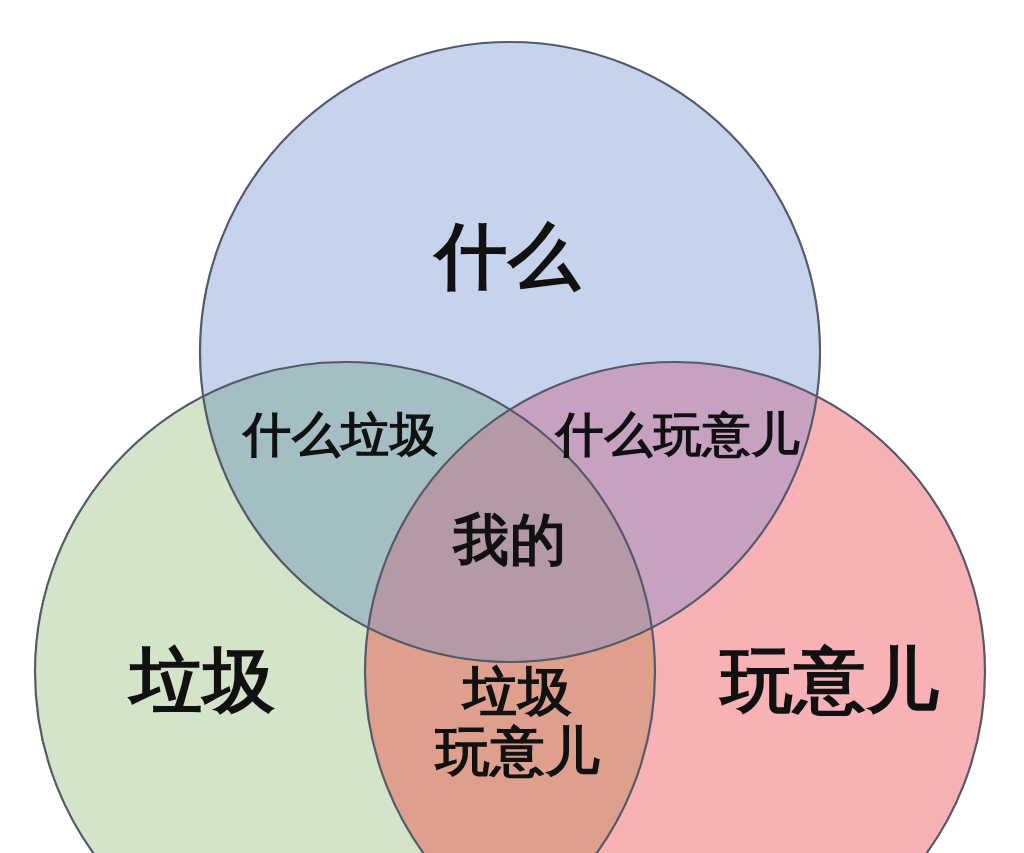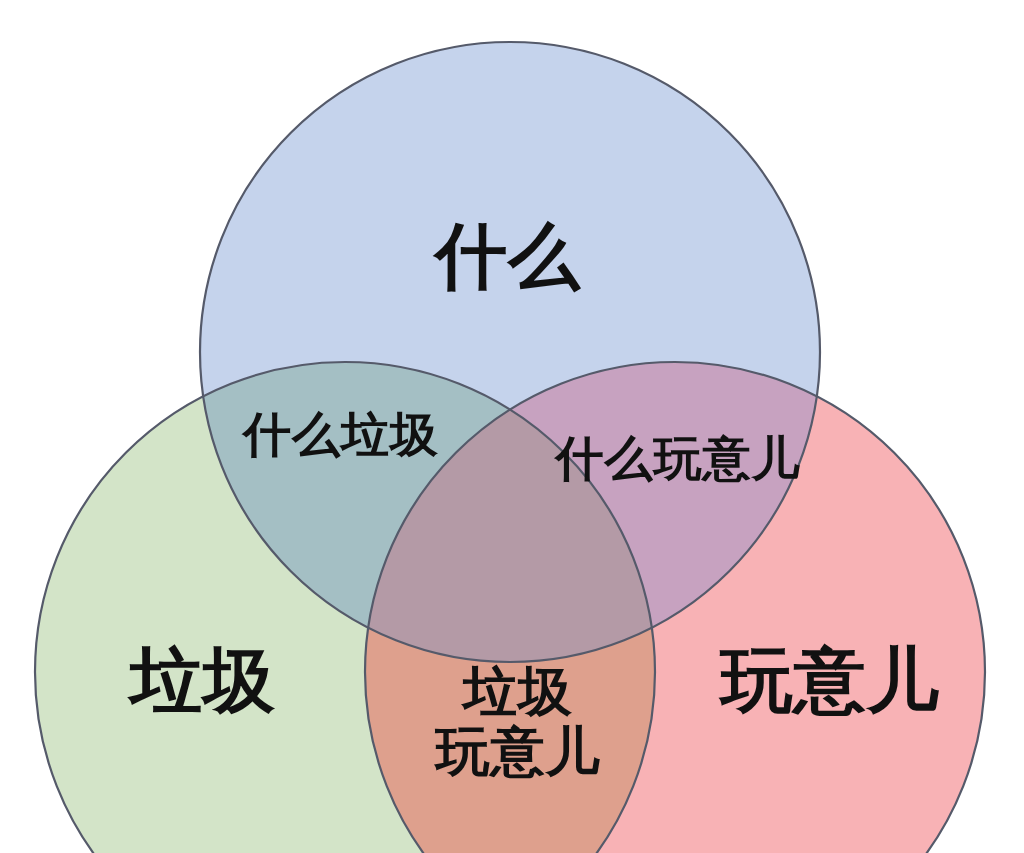--- a/index.html
+++ b/index.html
@@ -79,21 +79,22 @@
 </svg>
 
 <div class="label big" style="left:508px; top:242px;margin-top:14px;">什么</div>
 
 <div class="label big" style="left:203px; top:680px;">垃圾</div>
 
 <div class="label big" style="left:830px; top:680px;">玩意儿</div>
 
 <div class="label mid" style="left:341px; top:435px;">什么垃圾</div>
 
-<div class="label mid" style="left:678px; top:435px;margin-top:24px;">什么玩意儿</div>
+<div class="label mid" style="left:678px; top:435px;">什么玩意儿</div>
 
 <div class="label center" style="left:510px; top:540px;">
+  <span class="line">我的</span>
 </div>
 
 <div class="label lower" style="left:518px; top:722px;">
   <span class="line">垃圾</span>
   <span class="line">玩意儿</span>
 </div>
 
 </body></html>

